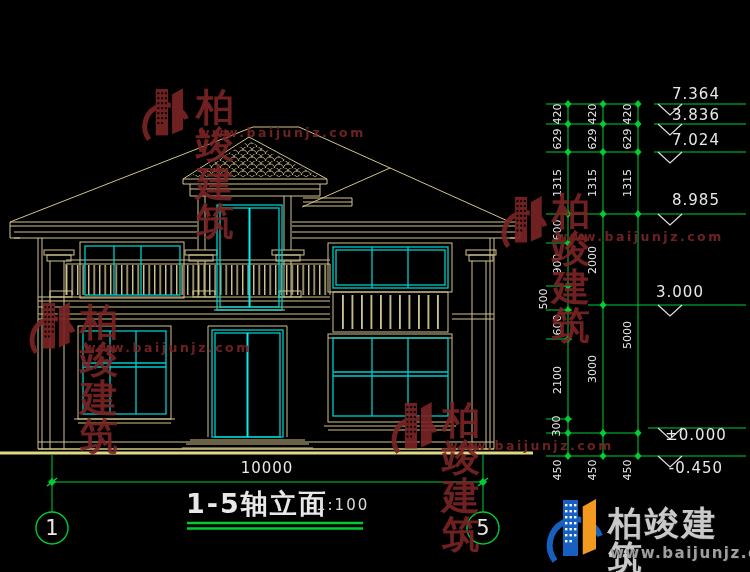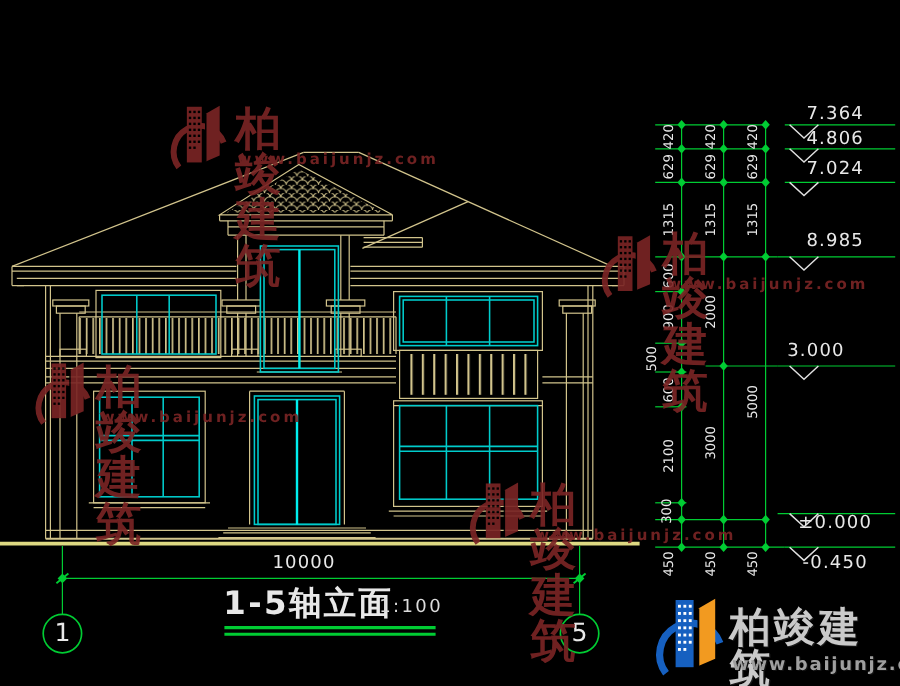--- a/index.html
+++ b/index.html
@@ -2,21 +2,21 @@
 <html><head>
 <meta charset="utf-8">
 <style>
   html,body{margin:0;padding:0;background:#000;}
   .canvas{position:relative;width:750px;height:572px;background:#000;overflow:hidden;
           font-family:"DejaVu Sans",sans-serif;}
   .canvas svg.drawing{position:absolute;left:0;top:0;}
   .t{position:absolute;color:#e8e8e8;white-space:nowrap;line-height:1;}
   .chain{font-size:11px;transform:translate(-50%,-50%) rotate(-90deg);transform-origin:center;}
   .elev{font-size:15px;width:100px;text-align:center;letter-spacing:1px;}
-  .dim10k{font-size:15px;width:80px;letter-spacing:1px;}
+  .dim10k{font-size:15px;width:80px;text-align:center;letter-spacing:1px;}
   .axisnum{font-size:21px;transform:translate(-50%,-50%);}
   .title{font-size:27px;font-weight:bold;letter-spacing:2px;}
   .scale{font-size:15px;letter-spacing:2px;color:#dcdcdc;}
   .wm{position:absolute;color:#7a2525;opacity:.92;}
   .wm .brand{position:absolute;font-size:38px;font-weight:bold;letter-spacing:4px;line-height:1;}
   .wm .url{position:absolute;font-size:12.5px;font-weight:bold;letter-spacing:2.5px;line-height:1;}
   .footer-brand{position:absolute;font-size:34px;font-weight:bold;letter-spacing:3px;
       color:#c9c9c9;text-shadow:1px 1px 0 #1a1a1a,2px 2px 2px #000;line-height:1;}
   .footer-url{position:absolute;font-size:15px;font-weight:bold;letter-spacing:1.5px;
       color:#9f9f9f;text-shadow:1px 1px 0 #111;line-height:1;}
@@ -311,21 +311,21 @@
       <path d="M658,124 L670,135 L682,124"></path>
       <path d="M658,152 L670,163 L682,152"></path>
       <path d="M658,214 L670,225 L682,214"></path>
       <path d="M658,305 L670,316 L682,305"></path>
       <path d="M658,428 L670,439 L682,428"></path>
       <path d="M658,456 L670,467 L682,456"></path>
     </g>
   </svg>
 
   <span class="t elev" style="left:646px;top:87px">7.364</span>
-  <span class="t elev" style="left:646px;top:108px">4.806</span>
+  <span class="t elev" style="left:646px;top:108px">3.836</span>
   <span class="t elev" style="left:646px;top:133px">7.024</span>
   <span class="t elev" style="left:646px;top:193px">8.985</span>
   <span class="t elev" style="left:630px;top:285px">3.000</span>
   <span class="t elev" style="left:646px;top:428px">±0.000</span>
   <span class="t elev" style="left:646px;top:461px">-0.450</span>
 
   <span class="t chain" style="left:557px;top:114px">420</span>
   <span class="t chain" style="left:557px;top:139px">629</span>
   <span class="t chain" style="left:557px;top:183px">1315</span>
   <span class="t chain" style="left:557px;top:230px">600</span>

